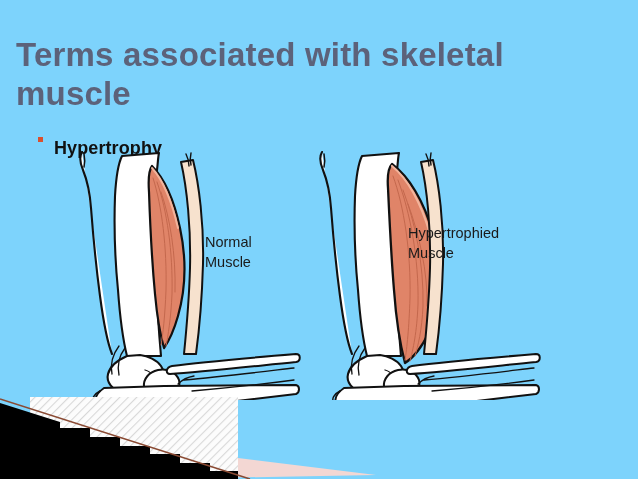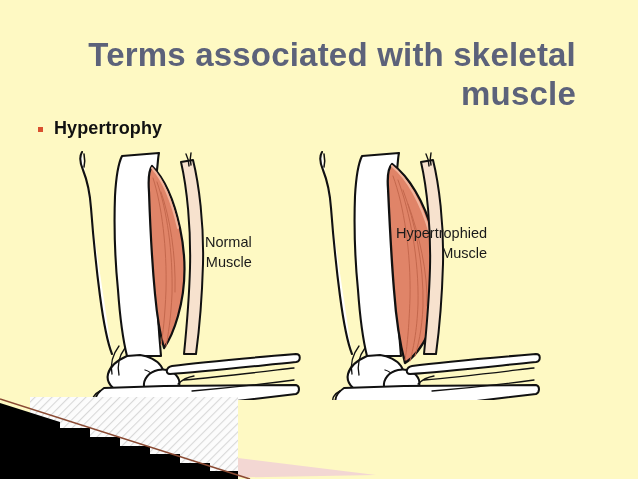--- a/index.html
+++ b/index.html
@@ -3,21 +3,21 @@
 <meta charset="utf-8">
 <style>
   html,body{margin:0;padding:0;}
   body{
     width:638px;height:479px;
     background:#ffffff;
     font-family:"Liberation Sans", sans-serif;
     overflow:hidden;
     position:relative;
   }
-  .slide{position:absolute;inset:0;background:#fef9c3;overflow:hidden;text-align:right;}
+  .slide{position:absolute;inset:0;background:#7dd3fc;overflow:hidden;}
 
   
   .title{
     position:absolute;
     left:16px; top:36px; width:560px;
     font-size:33px;
     font-weight:bold;
     line-height:1.18;
     letter-spacing:0.2px;
     color:#5c627a;
@@ -33,36 +33,37 @@
     width:5px;height:5px;
     background:#d9502e;
     flex:0 0 auto;
     margin-top:2px;
   }
   .bullet-text{
     font-size:18px;
     font-weight:bold;
     color:#111111;
     letter-spacing:0.1px;
+    margin-top:20px;
   }
 
   
   .figure{position:absolute;}
   .fig-normal{left:60px;  top:148px; width:246px; height:252px;}
   .fig-hyper {left:300px; top:148px; width:246px; height:252px;}
 
   .fig-label{
     position:absolute;
     font-size:14.5px;
     color:#1a1a1a;
     line-height:1.35;
     white-space:pre-line;
   }
   .label-normal{left:205px; top:233px;}
-  .label-hyper {left:396px; top:224px;}
+  .label-hyper {left:408px; top:224px;}
 
   
   .deco{position:absolute;left:0;bottom:0;width:638px;height:90px;}
 </style>
 </head>
 <body>
 
 <div class="slide">
 
   <div class="title">Terms associated with skeletal muscle</div>

